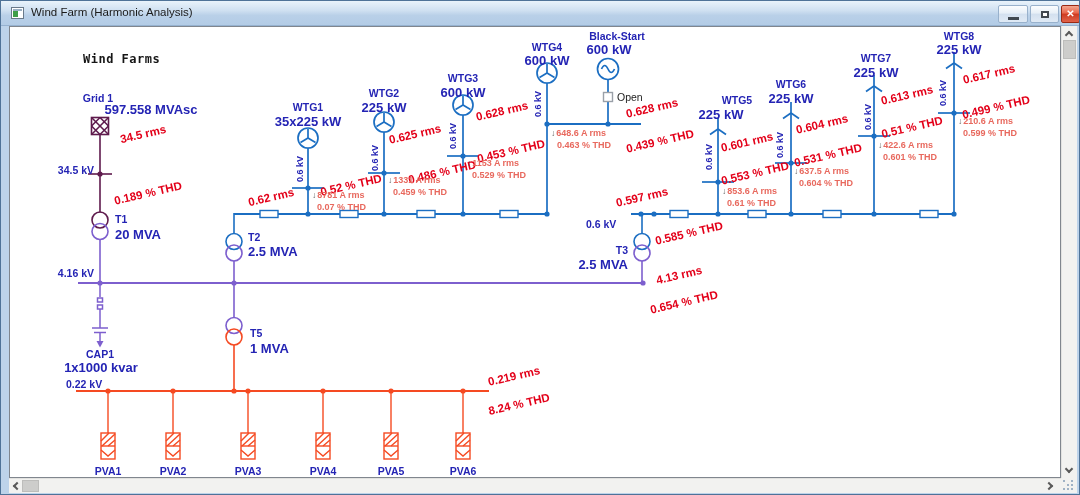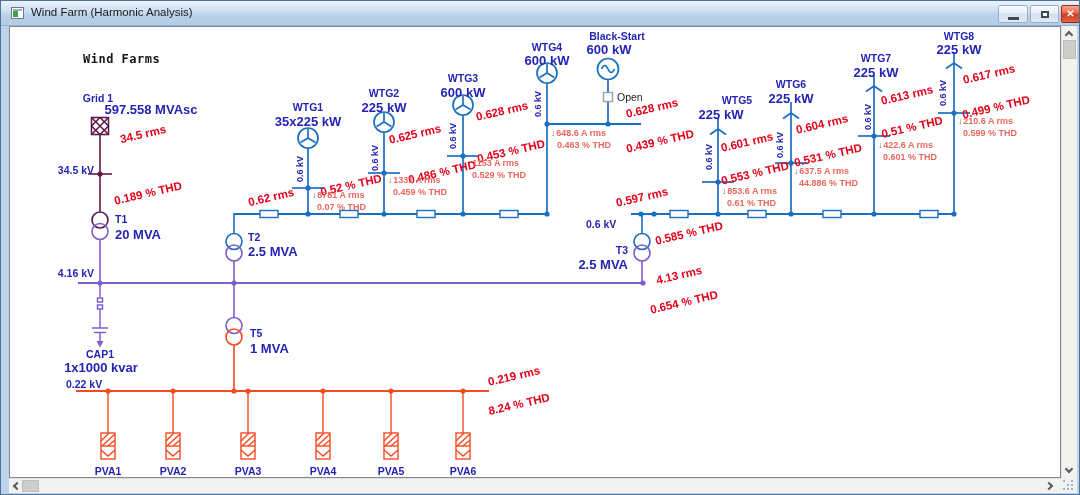--- a/index.html
+++ b/index.html
@@ -361,21 +361,21 @@
   <div class="lyr sm" style="left:316px;top:201px;">0.07 % THD</div>
   <div class="lyr sm" style="left:387px;top:174px;"><span class="arr">↓</span><span>1331 A rms</span></div>
   <div class="lyr sm" style="left:392px;top:186px;">0.459 % THD</div>
   <div class="lyr sm" style="left:466px;top:157px;"><span class="arr">↓</span><span>1153 A rms</span></div>
   <div class="lyr sm" style="left:471px;top:169px;">0.529 % THD</div>
   <div class="lyr sm" style="left:550px;top:127px;text-align:right;"><span class="arr">↓</span><span>648.6 A rms</span></div>
   <div class="lyr sm" style="left:556px;top:139px;">0.463 % THD</div>
   <div class="lyr sm" style="left:721px;top:185px;"><span class="arr">↓</span><span>853.6 A rms</span></div>
   <div class="lyr sm" style="left:726px;top:197px;text-align:center;">0.61 % THD</div>
   <div class="lyr sm" style="left:793px;top:165px;"><span class="arr">↓</span><span>637.5 A rms</span></div>
-  <div class="lyr sm" style="left:798px;top:177px;">44.886 % THD</div>
+  <div class="lyr sm" style="left:798px;top:177px;">0.604 % THD</div>
   <div class="lyr sm" style="left:877px;top:139px;"><span class="arr">↓</span><span>422.6 A rms</span></div>
   <div class="lyr sm" style="left:882px;top:151px;">0.601 % THD</div>
   <div class="lyr sm" style="left:957px;top:115px;"><span class="arr">↓</span><span>210.6 A rms</span></div>
   <div class="lyr sm" style="left:962px;top:127px;">0.599 % THD</div>
 
   <div class="lyr nm cx" style="left:107px;top:464px;">PVA1</div>
   <div class="lyr nm cx" style="left:172px;top:464px;">PVA2</div>
   <div class="lyr nm cx" style="left:247px;top:464px;">PVA3</div>
   <div class="lyr nm cx" style="left:322px;top:464px;">PVA4</div>
   <div class="lyr nm cx" style="left:390px;top:464px;">PVA5</div>

